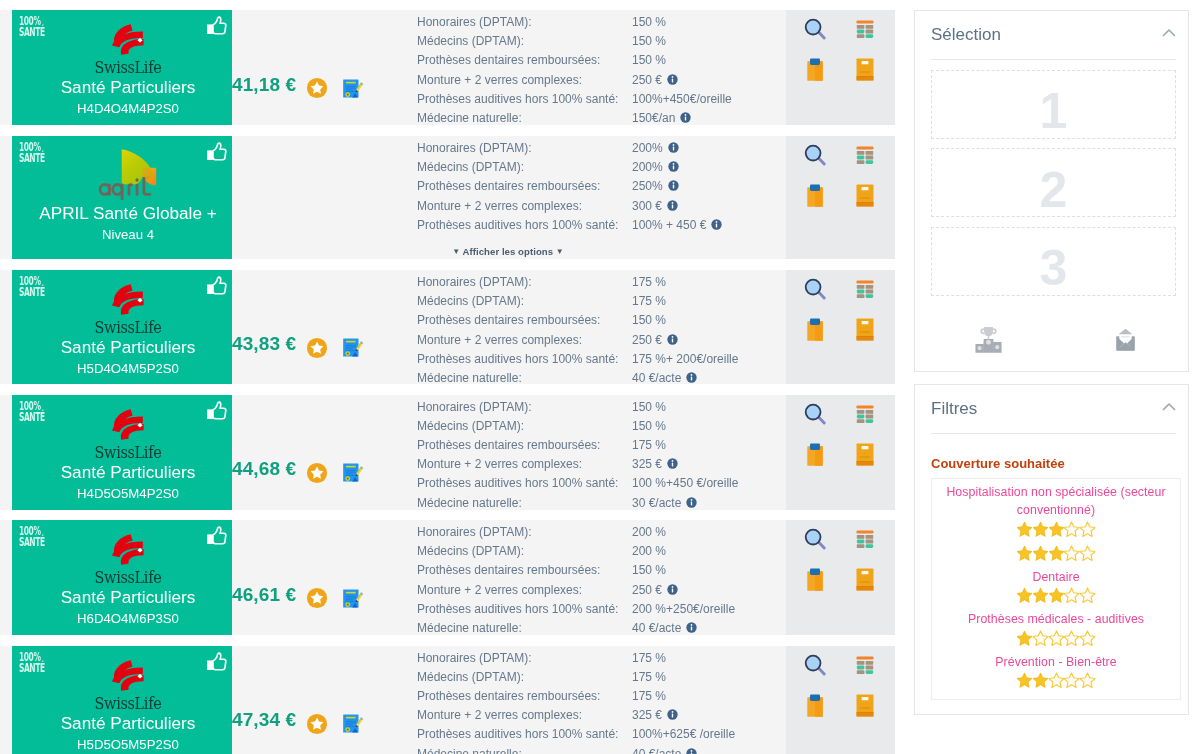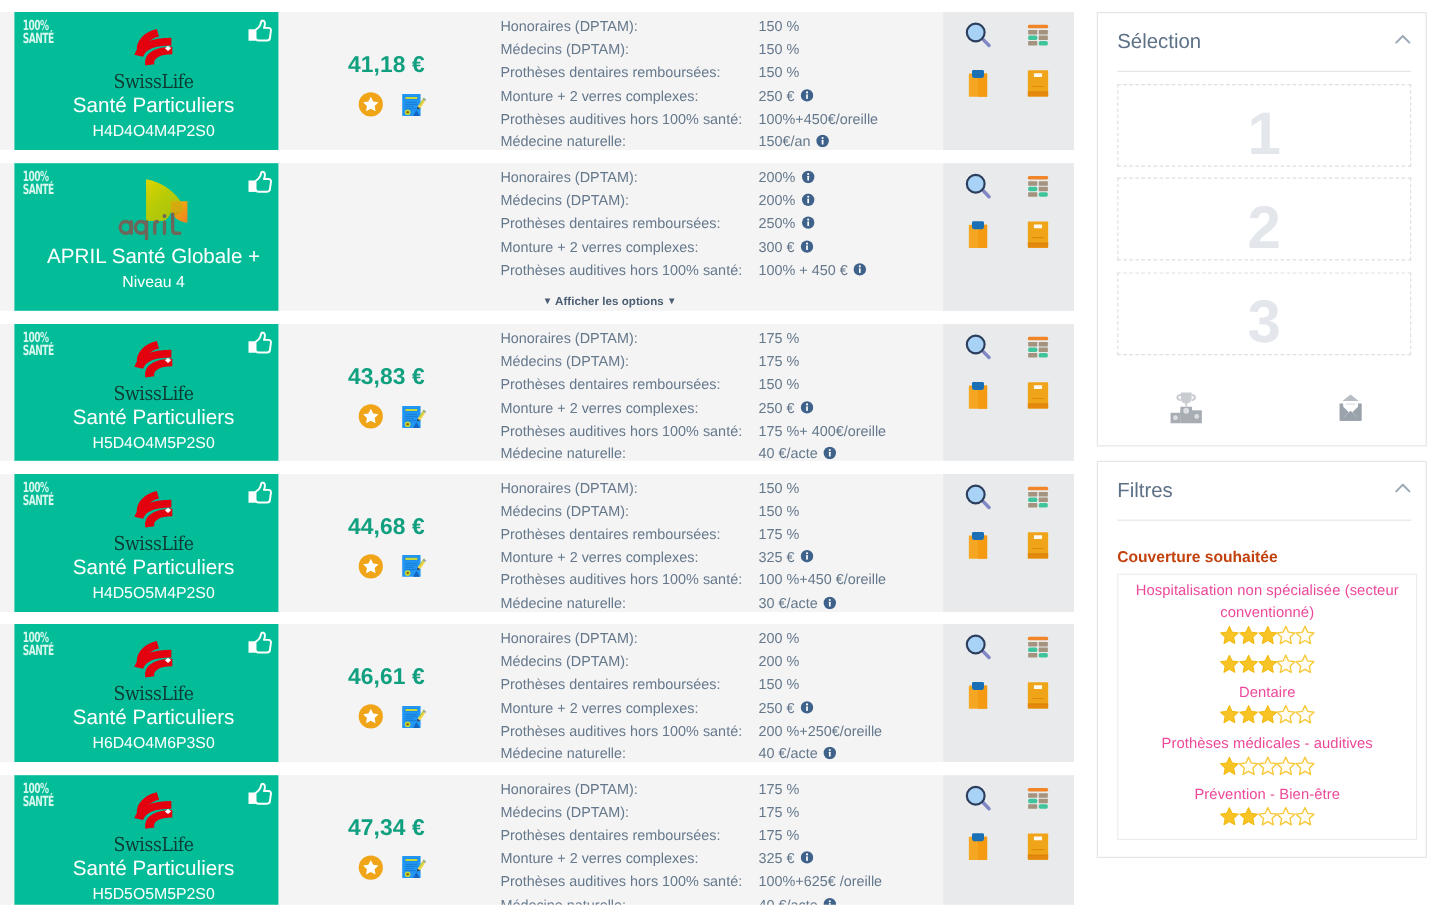--- a/index.html
+++ b/index.html
@@ -19,21 +19,21 @@
         display:flex;flex-direction:column;align-items:center;justify-content:flex-start;padding-left:12px;}
   .badge{position:absolute;left:7px;top:6px;color:#d6f7ec;font-weight:bold;
          font-family:"DejaVu Sans Condensed","Liberation Sans",sans-serif;
          font-size:11.6px;line-height:11px;letter-spacing:-0.6px;
          transform:scaleX(0.72);transform-origin:left top;}
   .thumb{position:absolute;right:5px;top:6px;width:21px;height:19px;}
   .logo-wrap{height:64px;display:flex;align-items:flex-start;justify-content:center;margin-top:0;}
   .product{color:#fff;font-size:17.2px;line-height:21px;margin-top:3px;text-align:center;}
   .code{color:#fff;font-size:13.2px;line-height:18px;margin-top:2px;text-align:center;}
 
-  .pricecol{width:180px;min-width:180px;display:flex;flex-direction:column;
+  .pricecol{width:180px;min-width:180px;display:flex;flex-direction:row;
             align-items:center;justify-content:flex-start;padding-top:34px;}
   .price{color:#10a07f;font-size:19px;font-weight:bold;letter-spacing:0.1px;}
   .picons{display:flex;gap:14px;margin-top:10px;align-items:center;padding-left:10px;}
 
   .detailcol{flex:1;padding:3px 0 0 5px;position:relative;}
   .grow{display:flex;line-height:19.2px;font-size:12px;}
   .glabel{width:215px;min-width:215px;}
   .gval{display:flex;align-items:baseline;gap:5px;}
   .infoi{display:inline-block;width:11px;height:11px;position:relative;top:1px;}
   .optlink{margin-top:11px;text-align:center;font-weight:bold;font-size:9.6px;color:#4a5d72;
@@ -432,21 +432,21 @@
               <span class="infoi"><svg viewBox="0 0 14 14" width="11" height="11">
                   <circle cx="7" cy="7" r="6.6" fill="#3f628a"></circle>
                   <rect x="6.1" y="5.7" width="1.8" height="5.0" rx="0.6" fill="#fff"></rect>
                   <circle cx="7" cy="3.8" r="1.12" fill="#fff"></circle>
                 </svg></span>
             </span>
      </div>
           <div class="grow">
        <span class="glabel">Prothèses auditives hors 100% santé:</span>
        <span class="gval">
-              <span>175 %+ 400€/oreille</span>
+              <span>175 %+ 200€/oreille</span>
             </span>
      </div>
           <div class="grow">
        <span class="glabel">Médecine naturelle:</span>
        <span class="gval">
               <span>40 €/acte</span>
               <span class="infoi"><svg viewBox="0 0 14 14" width="11" height="11">
                   <circle cx="7" cy="7" r="6.6" fill="#3f628a"></circle>
                   <rect x="6.1" y="5.7" width="1.8" height="5.0" rx="0.6" fill="#fff"></rect>
                   <circle cx="7" cy="3.8" r="1.12" fill="#fff"></circle>

